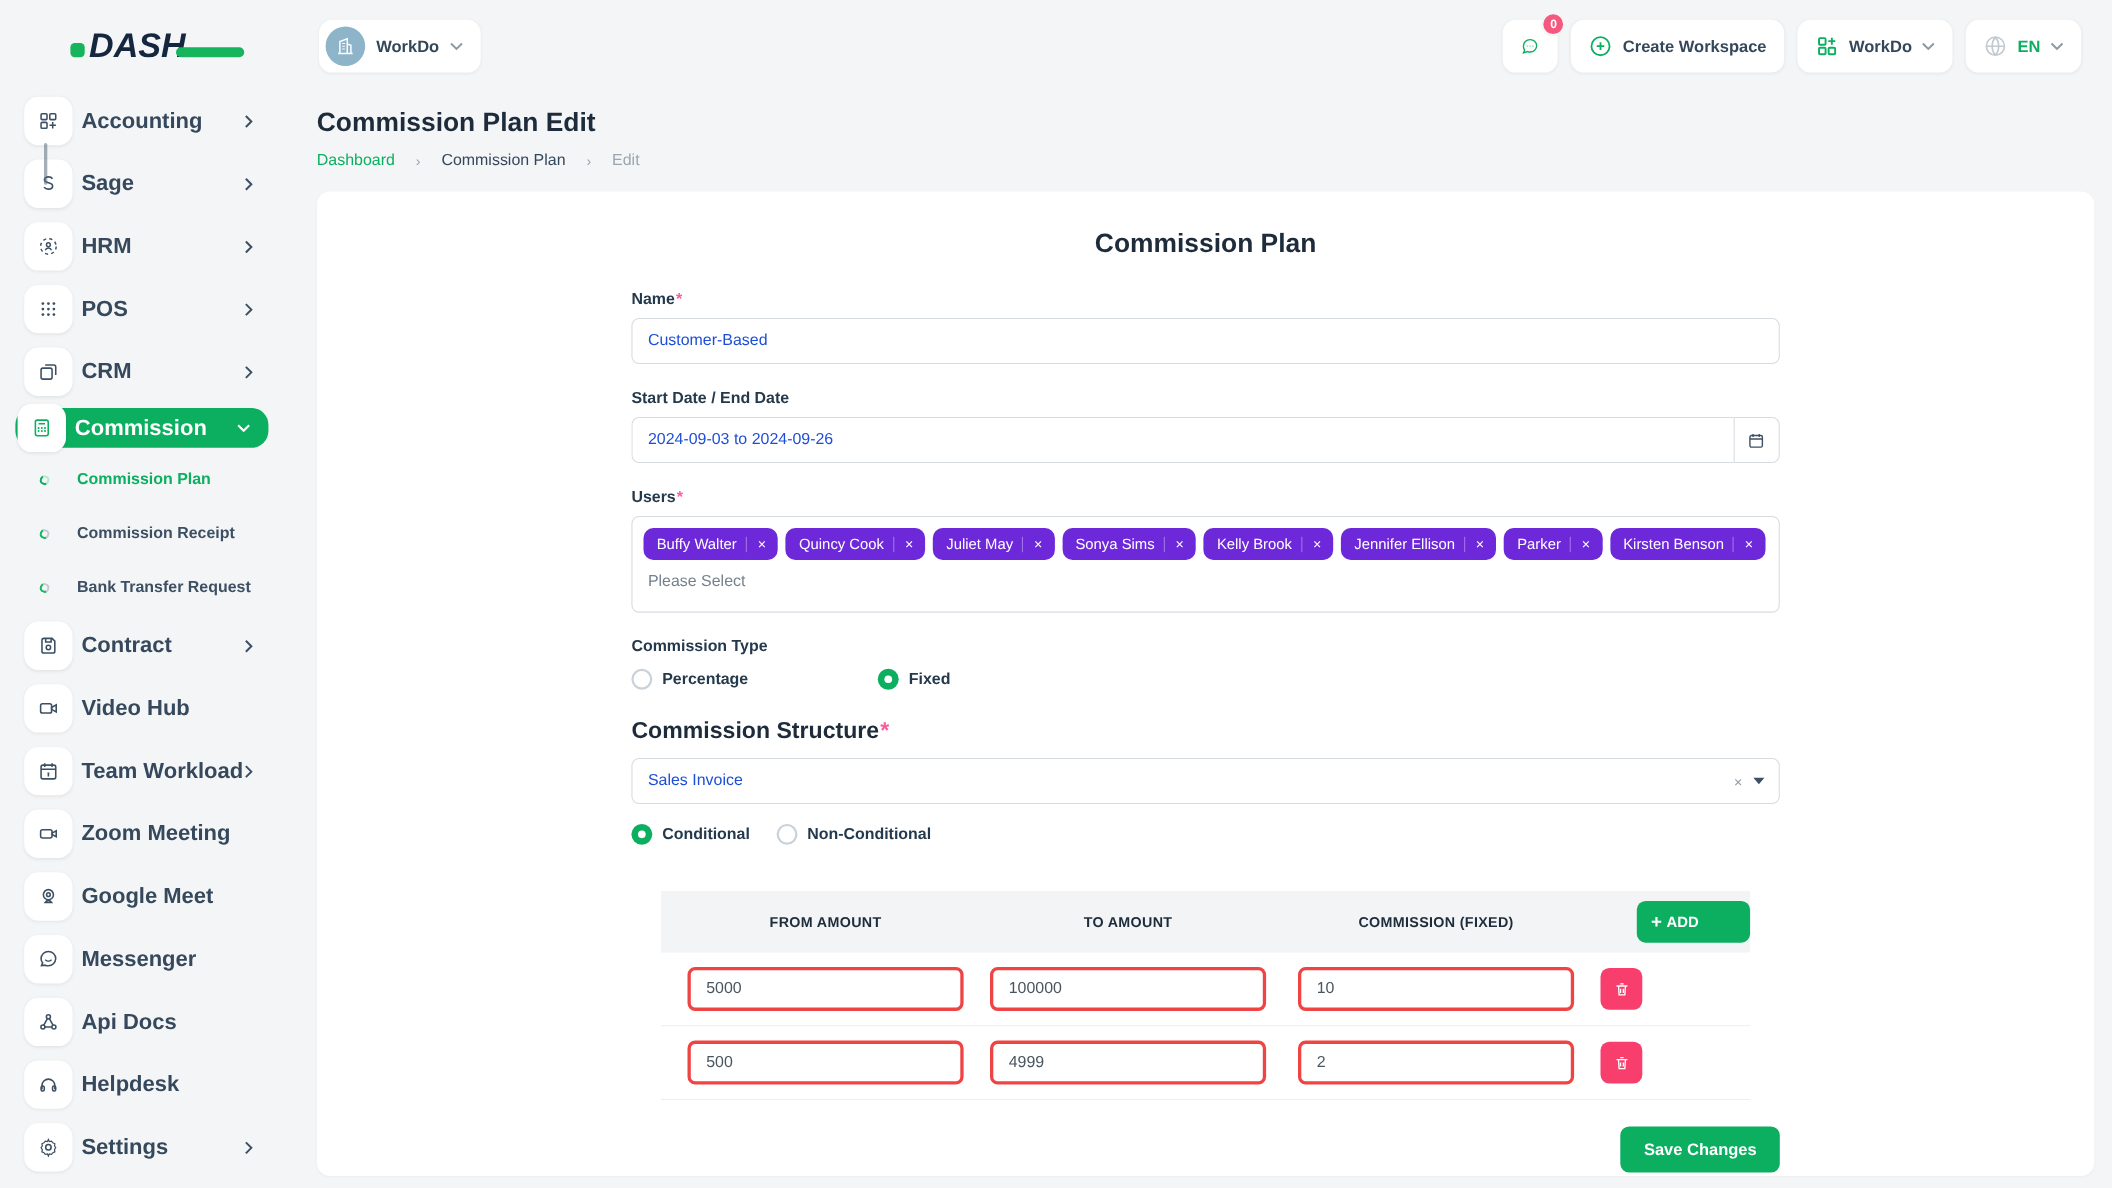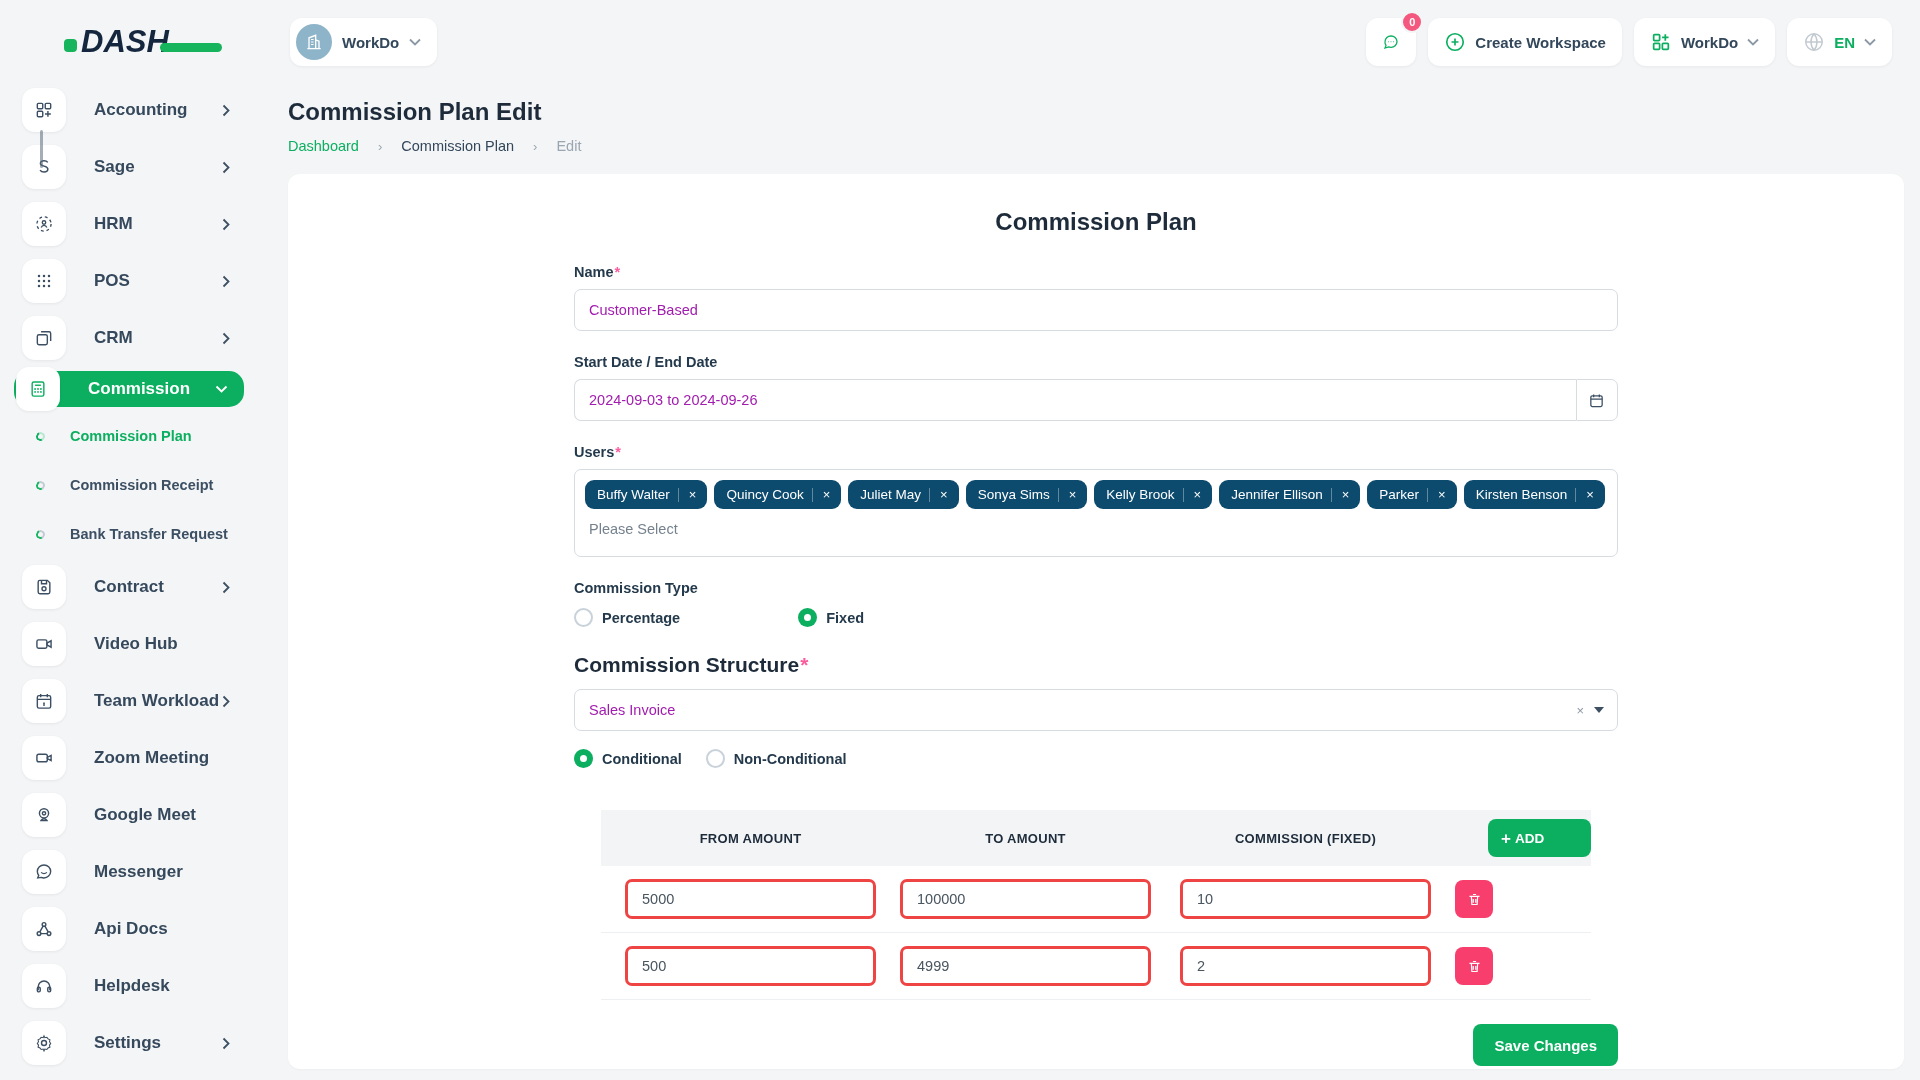--- a/index.html
+++ b/index.html
@@ -24,21 +24,21 @@
 
   
   .layout { display:flex; height:1008px; }
   .sidebar { width:262px; padding:14px 18px 0 22px; position:relative; overflow:hidden; }
   .scroll-hint { position:absolute; left:40px; top:58px; width:3px; height:38px; border-radius:2px; background:#5b6b7c; opacity:.55; }
   .main { flex:1; padding:26px 16px 0 26px; }
 
   
   .nav-item { display:flex; align-items:center; height:48px; margin-bottom:9px; border-radius:15px; cursor:pointer; padding-right:14px; }
   .icon-box { width:44px; height:44px; border-radius:13px; background:#fff; box-shadow:0 1px 3px rgba(20,40,60,.07); display:flex; align-items:center; justify-content:center; flex:0 0 44px; }
-  .nav-label { margin-left:28px; font-size:17px; font-weight:700; color:#35485c; }
+  .nav-label { margin-left:8px; font-size:20px; font-weight:700; color:#35485c; }
   .nav-chevron { margin-left:auto; display:flex; }
   .nav-item.active { background:#0caf60; padding:0 16px 0 2px; margin-left:-8px; height:36px; }
   .nav-item.active .nav-label { color:#fff; }
   .submenu-item { display:flex; align-items:center; height:40px; margin:4px 0 9px 14px; cursor:pointer; }
   .bullet { width:9px; height:9px; border-radius:50%; border:2px solid #c3ccd4; border-left-color:#19b563; border-bottom-color:#19b563; transform:rotate(20deg); }
   .submenu-label { margin-left:25px; font-size:14.5px; font-weight:600; color:#3c4f63; }
   .submenu-item.active .submenu-label { color:#0caf60; }
   .submenu-item.active .bullet { border-color:#b9e6cf; border-left-color:#0caf60; border-bottom-color:#0caf60; }
 
   
@@ -48,29 +48,29 @@
   .crumb-sep { color:#9aa6b1; font-size:13px; }
   .crumb-current { color:#33475b; }
   .crumb-muted { color:#9aa6b1; }
 
   
   .card { background:#fff; border-radius:12px; margin-top:20px; height:895px; padding-top:34px; box-shadow:0 1px 2px rgba(20,40,60,.03); }
   .form-wrap { width:1044px; margin:0 auto; }
   .card-title { text-align:center; font-size:24px; font-weight:800; color:#1d2b3a; margin-bottom:28px; }
   .field-label { font-size:14.5px; font-weight:700; color:#243a4c; margin-bottom:9px; display:block; }
   .req { color:#fb5c9d; margin-left:1px; }
-  .text-input { width:100%; height:42px; border:1px solid #d7dce1; border-radius:7px; padding:0 14px; font-size:14.5px; color:#a21caf; font-family:"Liberation Sans", sans-serif; background:#fff; outline:none; }
+  .text-input { width:100%; height:42px; border:1px solid #d7dce1; border-radius:7px; padding:0 14px; font-size:14.5px; color:#1d4ed8; font-family:"Liberation Sans", sans-serif; background:#fff; outline:none; }
   .field { margin-bottom:23px; }
   .date-group { display:flex; }
   .date-group .text-input { border-radius:7px 0 0 7px; border-right:none; }
   .date-addon { width:44px; height:42px; border:1px solid #d7dce1; border-radius:0 7px 7px 0; display:flex; align-items:center; justify-content:center; background:#fff; cursor:pointer; }
 
   .tags-box { border:1px solid #d7dce1; border-radius:7px; padding:10px 10px 12px; min-height:88px; }
   .tags-row { display:flex; flex-wrap:wrap; gap:7px; }
-  .tag { background:#0c4a6e; color:#fff; border-radius:9px; padding:7px 9px 7px 12px; font-size:13.5px; display:flex; align-items:center; gap:8px; }
+  .tag { background:#6d28d9; color:#fff; border-radius:9px; padding:7px 9px 7px 12px; font-size:13.5px; display:flex; align-items:center; gap:8px; }
   .tag-sep { width:1px; height:14px; background:rgba(255,255,255,.35); }
   .tag-x { font-size:13px; cursor:pointer; padding:0 2px; }
   .tags-placeholder { color:#75828e; font-size:14.5px; margin:12px 0 0 4px; }
 
   .radio-row { display:flex; align-items:center; gap:14px; }
   .radio { display:flex; align-items:center; gap:9px; cursor:pointer; }
   .radio-circle { width:19px; height:19px; border-radius:50%; border:2px solid #c9d2da; background:#fff; }
   .radio.checked .radio-circle { border:none; background:#0caf60; position:relative; }
   .radio.checked .radio-circle::after { content:""; position:absolute; left:6px; top:6px; width:7px; height:7px; border-radius:50%; background:#fff; }
   .radio-label { font-size:14.5px; font-weight:700; color:#243a4c; }

